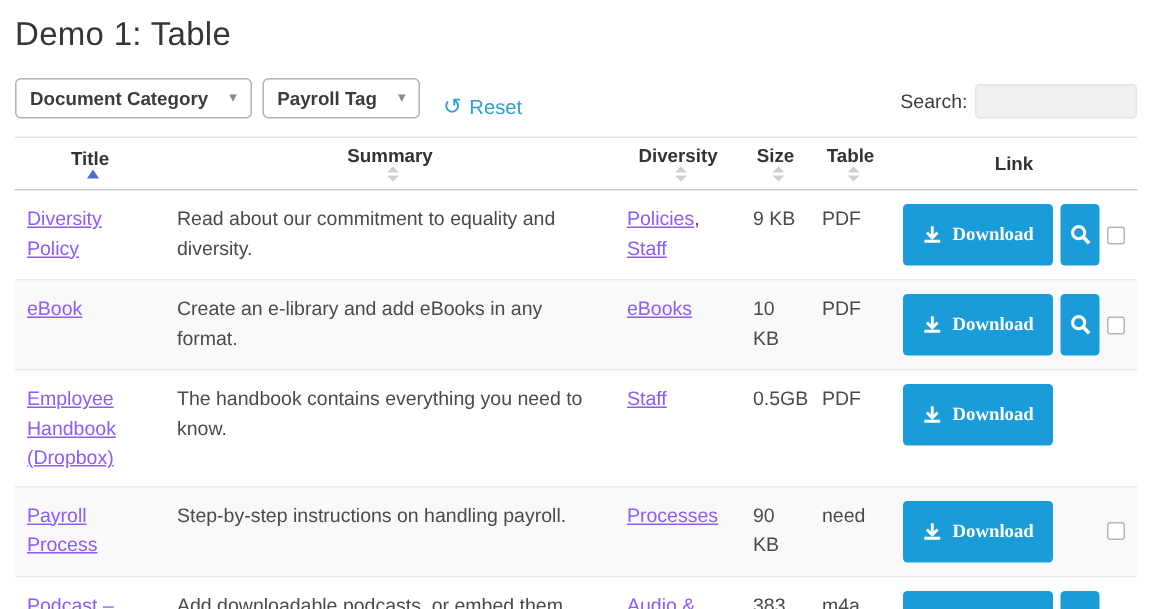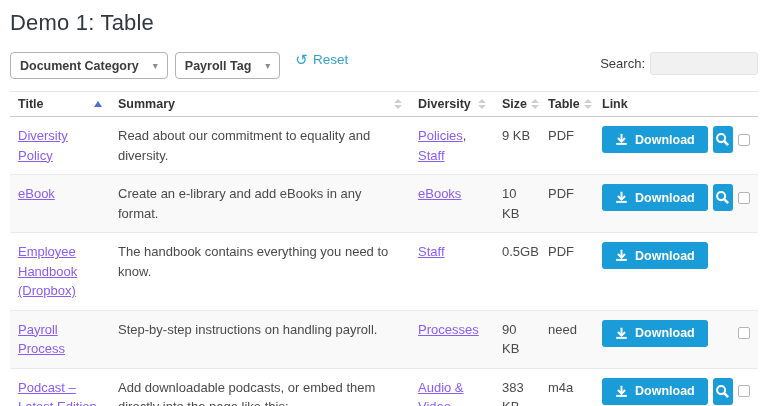--- a/index.html
+++ b/index.html
@@ -17,21 +17,21 @@
   
   h1.page-title {
     font-size: 22px;
     font-weight: 500;
     color: #32373c;
     letter-spacing: .2px;
     margin: 4px 0 16px 0;
   }
 
   
-  .filter-bar { display: flex; align-items: flex-start; margin-bottom: 12px; }
+  .filter-bar { display: flex; align-items: flex-end; margin-bottom: 12px; }
   .select-box {
     display: inline-flex; align-items: center; justify-content: space-between;
     border: 1px solid #b2b2b2; border-radius: 4px;
     background: #fff; height: 27px; padding: 0 9px;
     font-size: 12.5px; font-weight: bold; color: #3c3c3c;
     cursor: pointer; margin-right: 7px;
   }
   .select-box .caret { color: #8a8a8a; font-size: 10px; margin-left: 14px; }
   .reset-link {
     display: inline-flex; align-items: center; gap: 5px;
@@ -48,42 +48,42 @@
   }
 
   
   table.doc-table { width: 748px; border-collapse: collapse; table-layout: fixed; }
   .doc-table th {
     font-size: 12.5px; font-weight: bold; color: #333;
     text-align: left; padding: 5px 8px;
     border-top: 1px solid #e4e4e4; border-bottom: 1px solid #cccccc;
     vertical-align: middle;
   }
-  .th-inner { display: flex; align-items: center; justify-content: space-between; }
+  .th-inner { display: flex; align-items: center; justify-content: space-between; flex-direction: column; }
   .sort-both { display: inline-flex; flex-direction: column; gap: 2px; margin-left: 4px; }
   .sort-both .tri-up   { width: 0; height: 0; border-left: 4px solid transparent; border-right: 4px solid transparent; border-bottom: 4px solid #cfcfcf; }
   .sort-both .tri-down { width: 0; height: 0; border-left: 4px solid transparent; border-right: 4px solid transparent; border-top: 4px solid #cfcfcf; }
   .sort-asc { width: 0; height: 0; border-left: 4.5px solid transparent; border-right: 4.5px solid transparent; border-bottom: 6px solid #4d6ed0; margin-left: 4px; }
 
   .doc-table td {
     padding: 9px 8px; vertical-align: top;
     border-bottom: 1px solid #e9e9e9;
     font-size: 13px; color: #4a4a4a; line-height: 1.5;
   }
   .doc-table tbody tr:nth-child(even) td { background: #f9f9f9; }
   .doc-table tbody tr:last-child td { border-bottom: 1px solid #d8d8d8; }
   a.doc-link { color: #8b5cf6; text-decoration: underline; }
 
   
   .link-cell { display: flex; align-items: center; gap: 5px; }
   .btn {
     display: inline-flex; align-items: center; justify-content: center; gap: 7px;
     background: #1a9cd8; color: #fff; border: none; border-radius: 3px;
-    font-family: Liberation Sans, sans-serif; font-size: 12.5px; font-weight: bold;
-    height: 27px; padding: 0 13px; cursor: pointer; white-space: nowrap;
+    font-family: Liberation Serif, serif; font-size: 12.5px; font-weight: bold;
+    height: 41px; padding: 0 13px; cursor: pointer; white-space: nowrap;
   }
   .btn-search { width: 35px; padding: 0; }
   .row-checkbox {
     appearance: none; -webkit-appearance: none;
     width: 12px; height: 12px; border: 1px solid #b5b5b5; border-radius: 2px;
     background: #fff; margin-left: auto; cursor: pointer; flex-shrink: 0;
   }
 </style>
 </head>
 <body>

